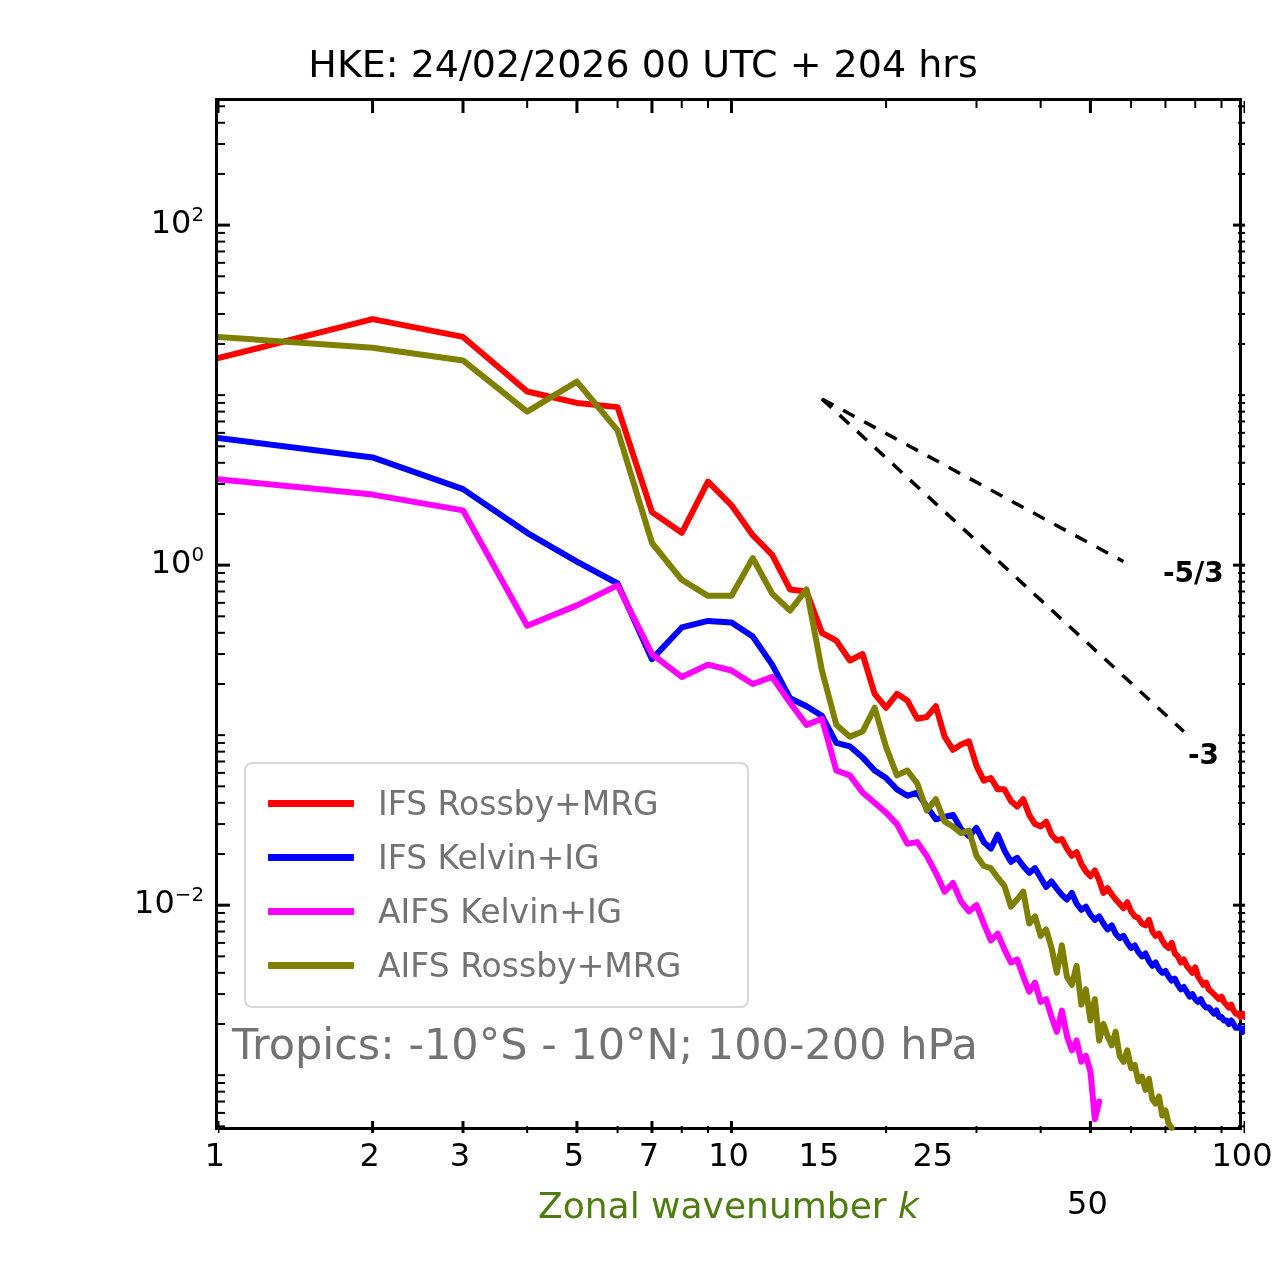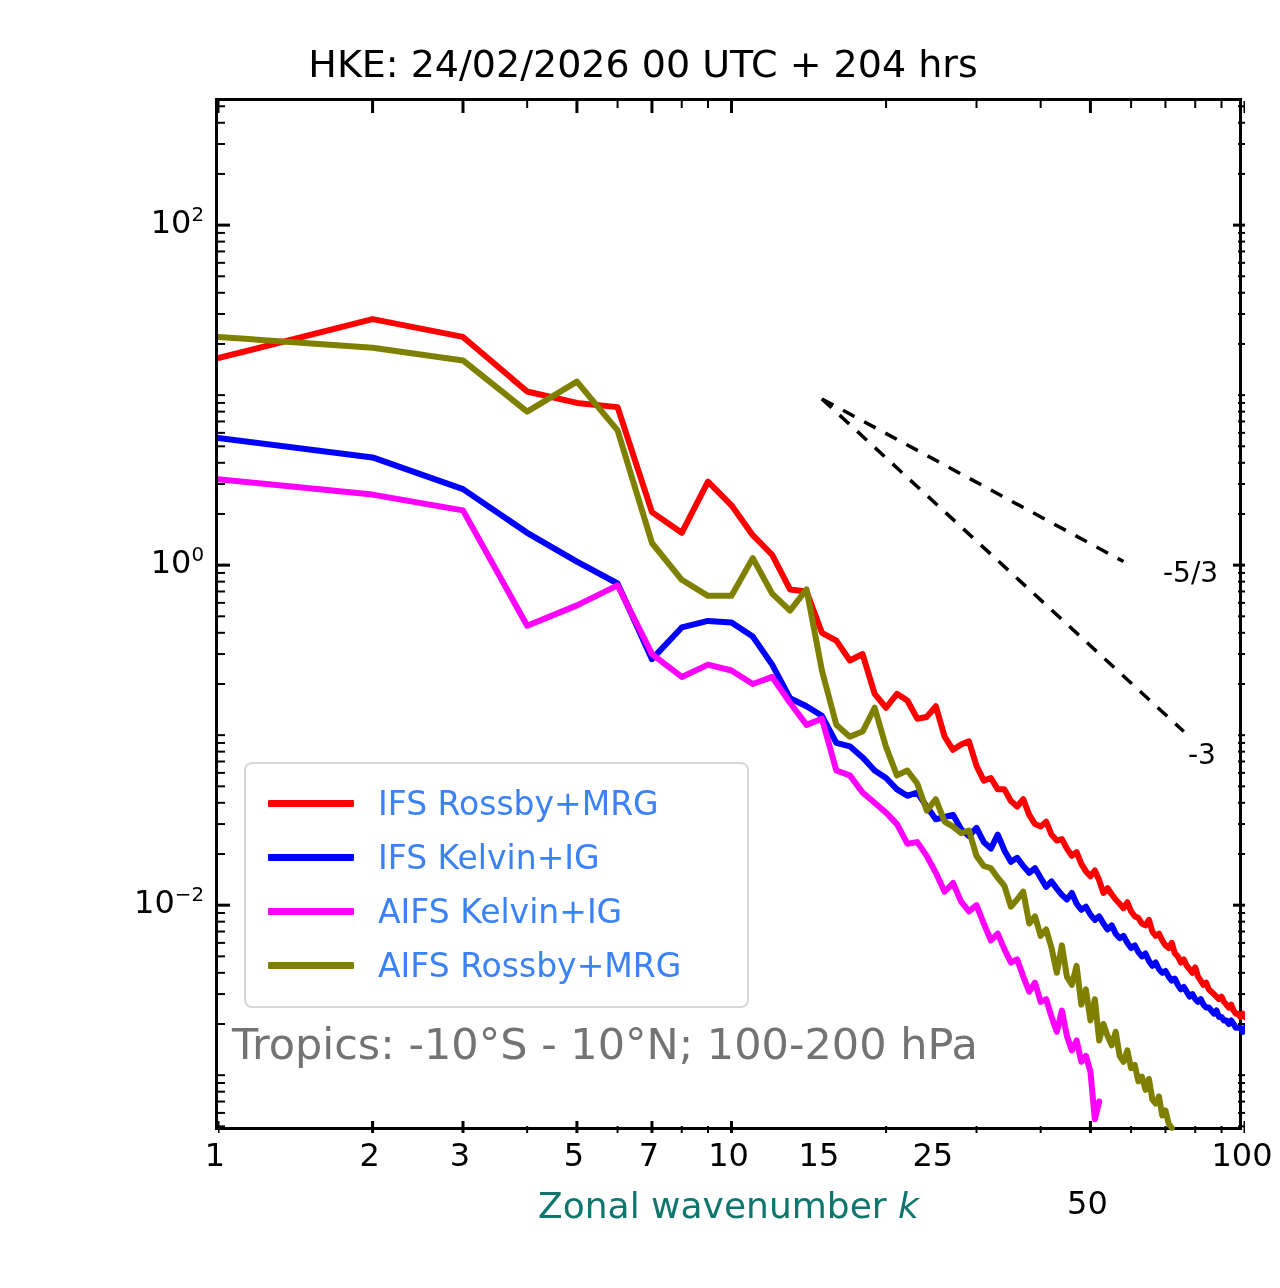--- a/index.html
+++ b/index.html
@@ -21,44 +21,44 @@
   #y-axis-label{
     position:absolute;left:62px;top:98px;width:34px;height:1032px;
   }
   #y-axis-label span{
     display:block;position:absolute;left:-499px;top:499px;width:1032px;
     transform:rotate(-90deg);text-align:center;font-size:34px;color:#000;
     white-space:nowrap;
   }
   #x-axis-label{
     position:absolute;left:215px;top:1185px;width:1027px;text-align:center;
-    font-size:36px;color:#0f766e;
+    font-size:36px;color:#4d7c0f;
   }
   .ital{font-style:italic;}
   .ytick{
     position:absolute;right:0;font-size:32px;color:#000;white-space:nowrap;
     text-align:right;transform:translateY(-50%);
   }
   #y-ticklabels{position:absolute;left:100px;top:0;width:104px;height:1029px;}
   .xtick{
     position:absolute;top:1136px;font-size:32px;color:#000;white-space:nowrap;
     transform:translateX(-50%);
   }
   #legend{
     position:absolute;left:244px;top:762px;width:505px;
     border:2px solid #d7d7d7;border-radius:8px;background:#fff;
     padding:12px 0 14px 0;box-sizing:border-box;
   }
   .legend-row{display:flex;align-items:center;height:54px;padding-left:22px;}
   .legend-swatch{width:86px;height:7px;margin-right:24px;flex:0 0 auto;border-radius:1px;}
-  .legend-label{font-size:33px;color:#3b82f6;white-space:nowrap;}
+  .legend-label{font-size:33px;color:#737373;white-space:nowrap;}
   #region-note{
     position:absolute;left:232px;top:1019px;font-size:43px;color:#737373;white-space:nowrap;
   }
-  .slope-label{position:absolute;font-size:28px;color:#000;white-space:nowrap;}
+  .slope-label{position:absolute;font-size:28px;color:#000;white-space:nowrap;font-weight:bold;}
   #slope-label-0{left:1163px;top:556px;}
   #slope-label-1{left:1188px;top:738px;}
   sup{font-size:0.62em;vertical-align:super;line-height:0;}
 </style>
 </head>
 <body>
 
 <div id="figure">
 
   <div id="chart-title">HKE: 24/02/2026 00 UTC + 204 hrs</div>

